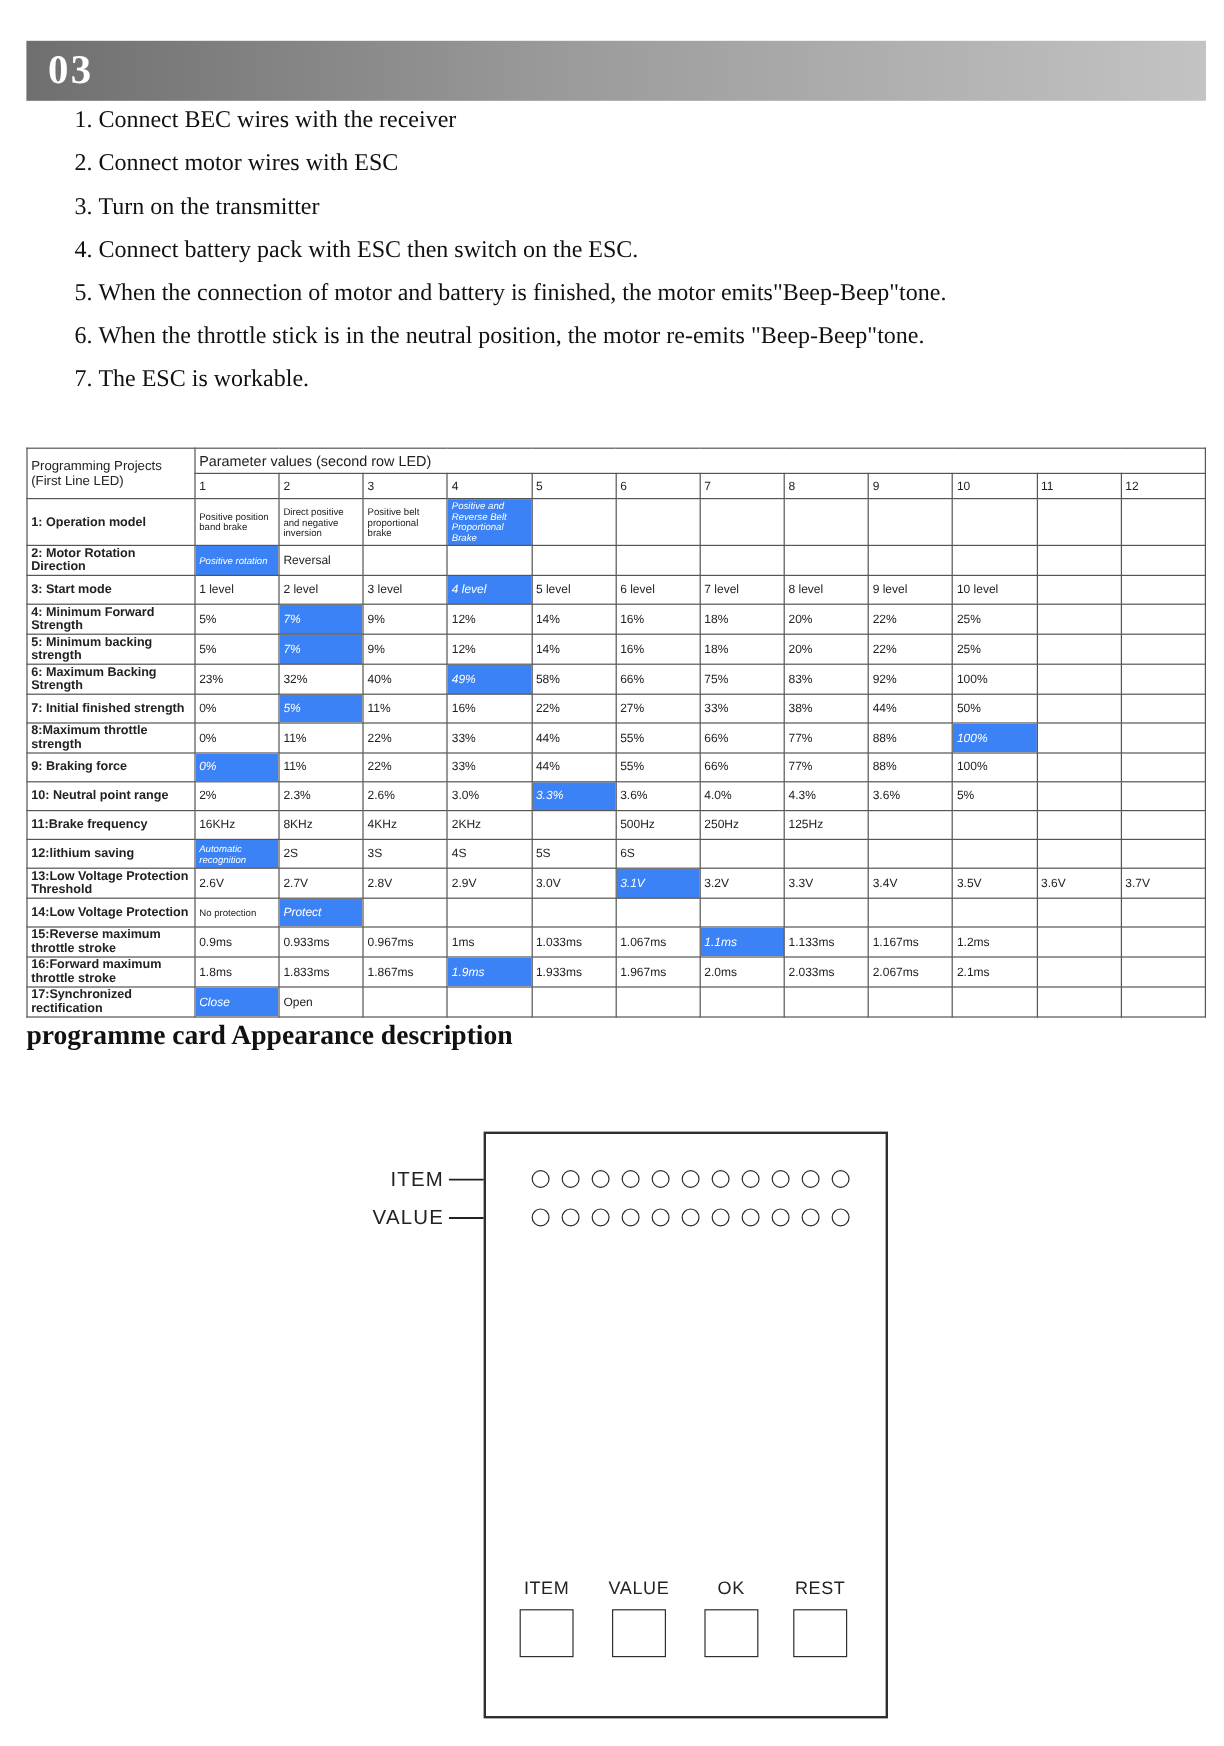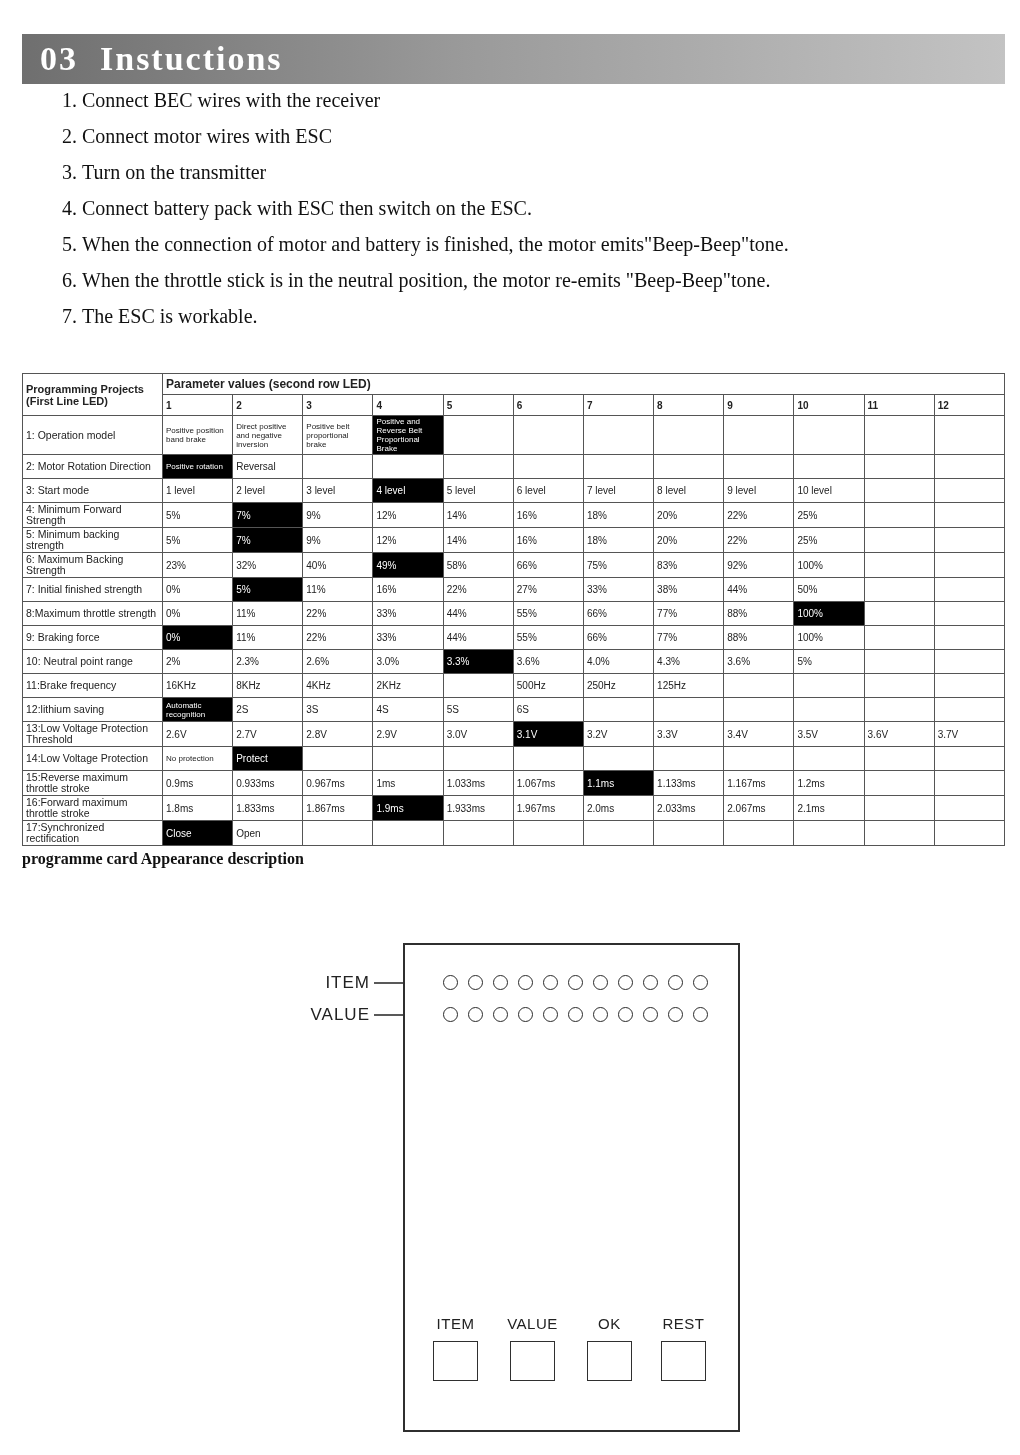--- a/index.html
+++ b/index.html
@@ -40,35 +40,35 @@
   .table-wrap { position:absolute; left:22px; top:373px; width:983px; }
   table.ptable {
     border-collapse:collapse; table-layout:fixed;
     width:983px; font-size:10px; color:#222;
   }
   .ptable th, .ptable td {
     border:1px solid #555; padding:1px 3px;
     text-align:left; vertical-align:middle;
     overflow:hidden; word-wrap:break-word;
   }
-  .ptable thead th { font-weight:bold; }
+  .ptable thead th { font-weight:normal; }
   .ptable col.label-col { width:140px; }
   .corner { font-size:11px; line-height:12px; }
   .values-header { text-align:center; font-size:12px; height:18px; }
   .num-cell { font-size:10px; height:18px; }
-  th.row-label { font-size:10.5px; font-weight:normal; line-height:11px; height:21px;margin-left:46px; }
+  th.row-label { font-size:10.5px; font-weight:bold; line-height:11px; height:21px;margin-left:46px; }
   .ptable td { height:21px; line-height:11px; }
   .ptable td.small { font-size:8px; line-height:9px; }
-  .ptable td.hl { background:#000000; color:#ffffff; }
+  .ptable td.hl { background:#3b82f6; color:#ffffff;font-style:italic; }
 
   
   .appearance-heading {
     position:absolute; left:22px; top:850px;
     font-family:"Liberation Serif", serif;
-    font-weight:bold; font-size:16px; color:#111;
+    font-weight:bold; font-size:23px; color:#111;
   }
 
   
   .card {
     position:absolute; left:403px; top:943px;
     width:337px; height:489px;
     border:2px solid #2f2f2f;
     background:#ffffff;
     box-sizing:border-box;
   }
@@ -107,21 +107,20 @@
   }
 </style>
 </head>
 <body>
 
 <div id="page">
 
   <div class="banner">
     <div class="banner-text">
       <span>03</span>
-      <span>Instuctions</span>
     </div>
   </div>
 
   <ol class="instructions">
       <li>Connect BEC wires with the receiver</li>
       <li>Connect motor wires with ESC</li>
       <li>Turn on the transmitter</li>
       <li>Connect battery pack with ESC then switch on the ESC.</li>
       <li>When the connection of motor and battery is finished, the motor emits"Beep-Beep"tone.</li>
       <li>When the throttle stick is in the neutral position, the motor re-emits "Beep-Beep"tone.</li>

